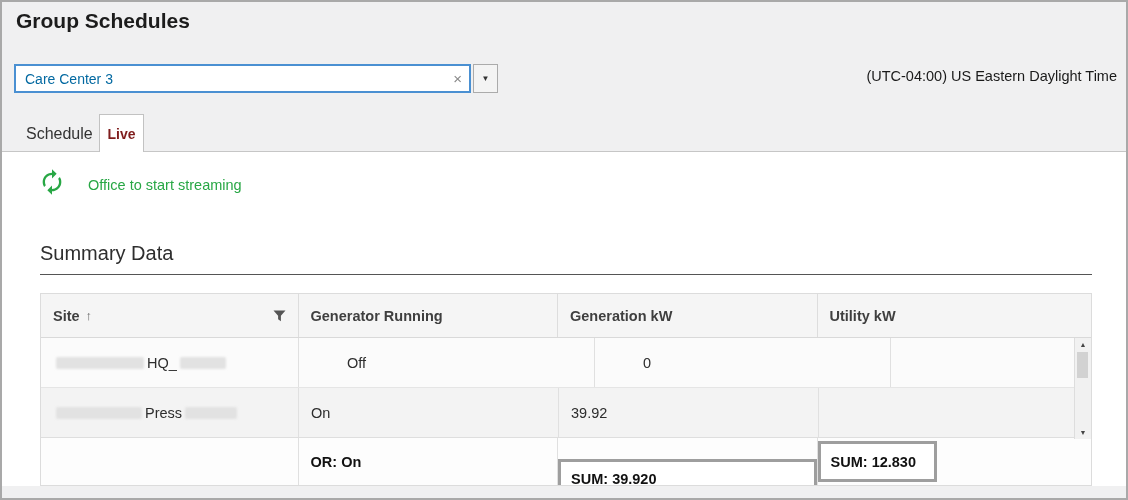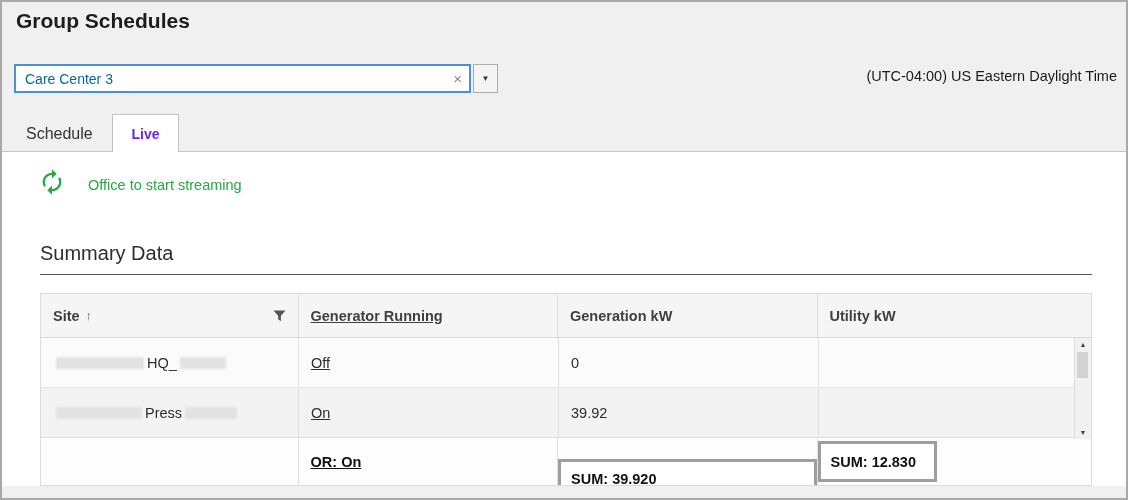--- a/index.html
+++ b/index.html
@@ -14,43 +14,43 @@
   .combo-input-field{flex:1;border:none;outline:none;background:transparent;
     font-family:"Liberation Sans",sans-serif;font-size:14px;color:#0369a1;padding:0 0 0 9px;}
   .combo-clear{color:#8a8a8a;font-size:15px;line-height:1;padding:0 7px;cursor:default;}
   .combo-btn{width:25px;margin-left:2px;background:#f4f4f4;border:1px solid #ababab;box-sizing:border-box;
     display:flex;align-items:center;justify-content:center;cursor:default;}
   .combo-caret{font-size:8px;color:#333;}
 
   .timezone{position:absolute;right:9px;top:66px;font-size:14.5px;color:#1a1a1a;}
 
   .tab-schedule{position:absolute;left:24px;top:123px;font-size:16px;color:#333;cursor:default;}
-  .tab-live{position:absolute;left:110px;top:112px;width:67px;height:38px;background:#fff;
+  .tab-live{position:absolute;left:97px;top:112px;width:45px;height:38px;background:#fff;
     border:1px solid #c2c2c2;border-bottom:none;box-sizing:border-box;display:flex;align-items:center;
-    justify-content:center;font-size:14px;font-weight:700;color:#6d28d9;z-index:3;}
+    justify-content:center;font-size:14px;font-weight:700;color:#7f1d1d;z-index:3;}
   .tabline{position:absolute;left:0;top:149px;width:100%;height:1px;background:#c6c6c6;z-index:1;}
 
   .content{position:absolute;left:0;top:150px;width:100%;height:334px;background:#fff;z-index:2;}
 
   .refresh-btn{position:absolute;left:36px;top:16px;width:28px;height:28px;}
   .stream-label{position:absolute;left:86px;top:25px;font-size:14.5px;color:#28a745;}
 
   .summary-heading{position:absolute;left:38px;top:90px;font-size:20px;color:#2e2e2e;}
   .summary-rule{position:absolute;left:38px;top:122px;width:1052px;height:1px;background:#555;}
 
   .grid{position:absolute;left:38px;top:141px;width:1052px;height:193px;box-sizing:border-box;
     border:1px solid #dcdcdc;background:#fff;overflow:hidden;}
   .t-row{display:flex;box-sizing:border-box;}
   .t-head{height:44px;background:#f5f5f5;border-bottom:1px solid #d9d9d9;}
-  .t-r1{height:50px;background:#fbfbfb;border-bottom:1px solid #e5e5e5;}
+  .t-r1{height:50px;background:#fbfbfb;border-bottom:1px solid #e5e5e5;gap:36px;}
   .t-r2{height:50px;background:#f3f3f3;border-bottom:1px solid #dedede;}
   .t-foot{height:47px;background:#fdfdfd;}
   .cell{box-sizing:border-box;display:flex;align-items:center;padding:0 12px;font-size:14.5px;
     color:#2d2d2d;border-right:1px solid #e0e0e0;overflow:hidden;white-space:nowrap;}
-  .c1{width:258px;} .c2{width:260px;text-decoration:underline;} .c3{width:260px;} .c4{width:257px;border-right:none;}
+  .c1{width:258px;} .c2{width:260px;} .c3{width:260px;} .c4{width:257px;border-right:none;}
   .c5{width:17px;border-right:none;padding:0;}
   .t-head .cell{font-weight:700;color:#3f3f3f;border-right:1px solid #ddd;}
   .t-head .c4{border-right:none;}
   .t-head .c5{border-right:none;}
   .sort-arrow{font-size:13px;color:#666;margin-left:6px;font-weight:400;}
   .spacer{flex:1;}
   .funnel{display:flex;align-items:center;cursor:default;}
   .redact{display:inline-block;height:12px;border-radius:2px;background:#e2e2e2;filter:blur(1.2px);
     margin:0 3px;vertical-align:-1px;flex:none;}
   .t-foot .cell{font-weight:700;color:#111;}

